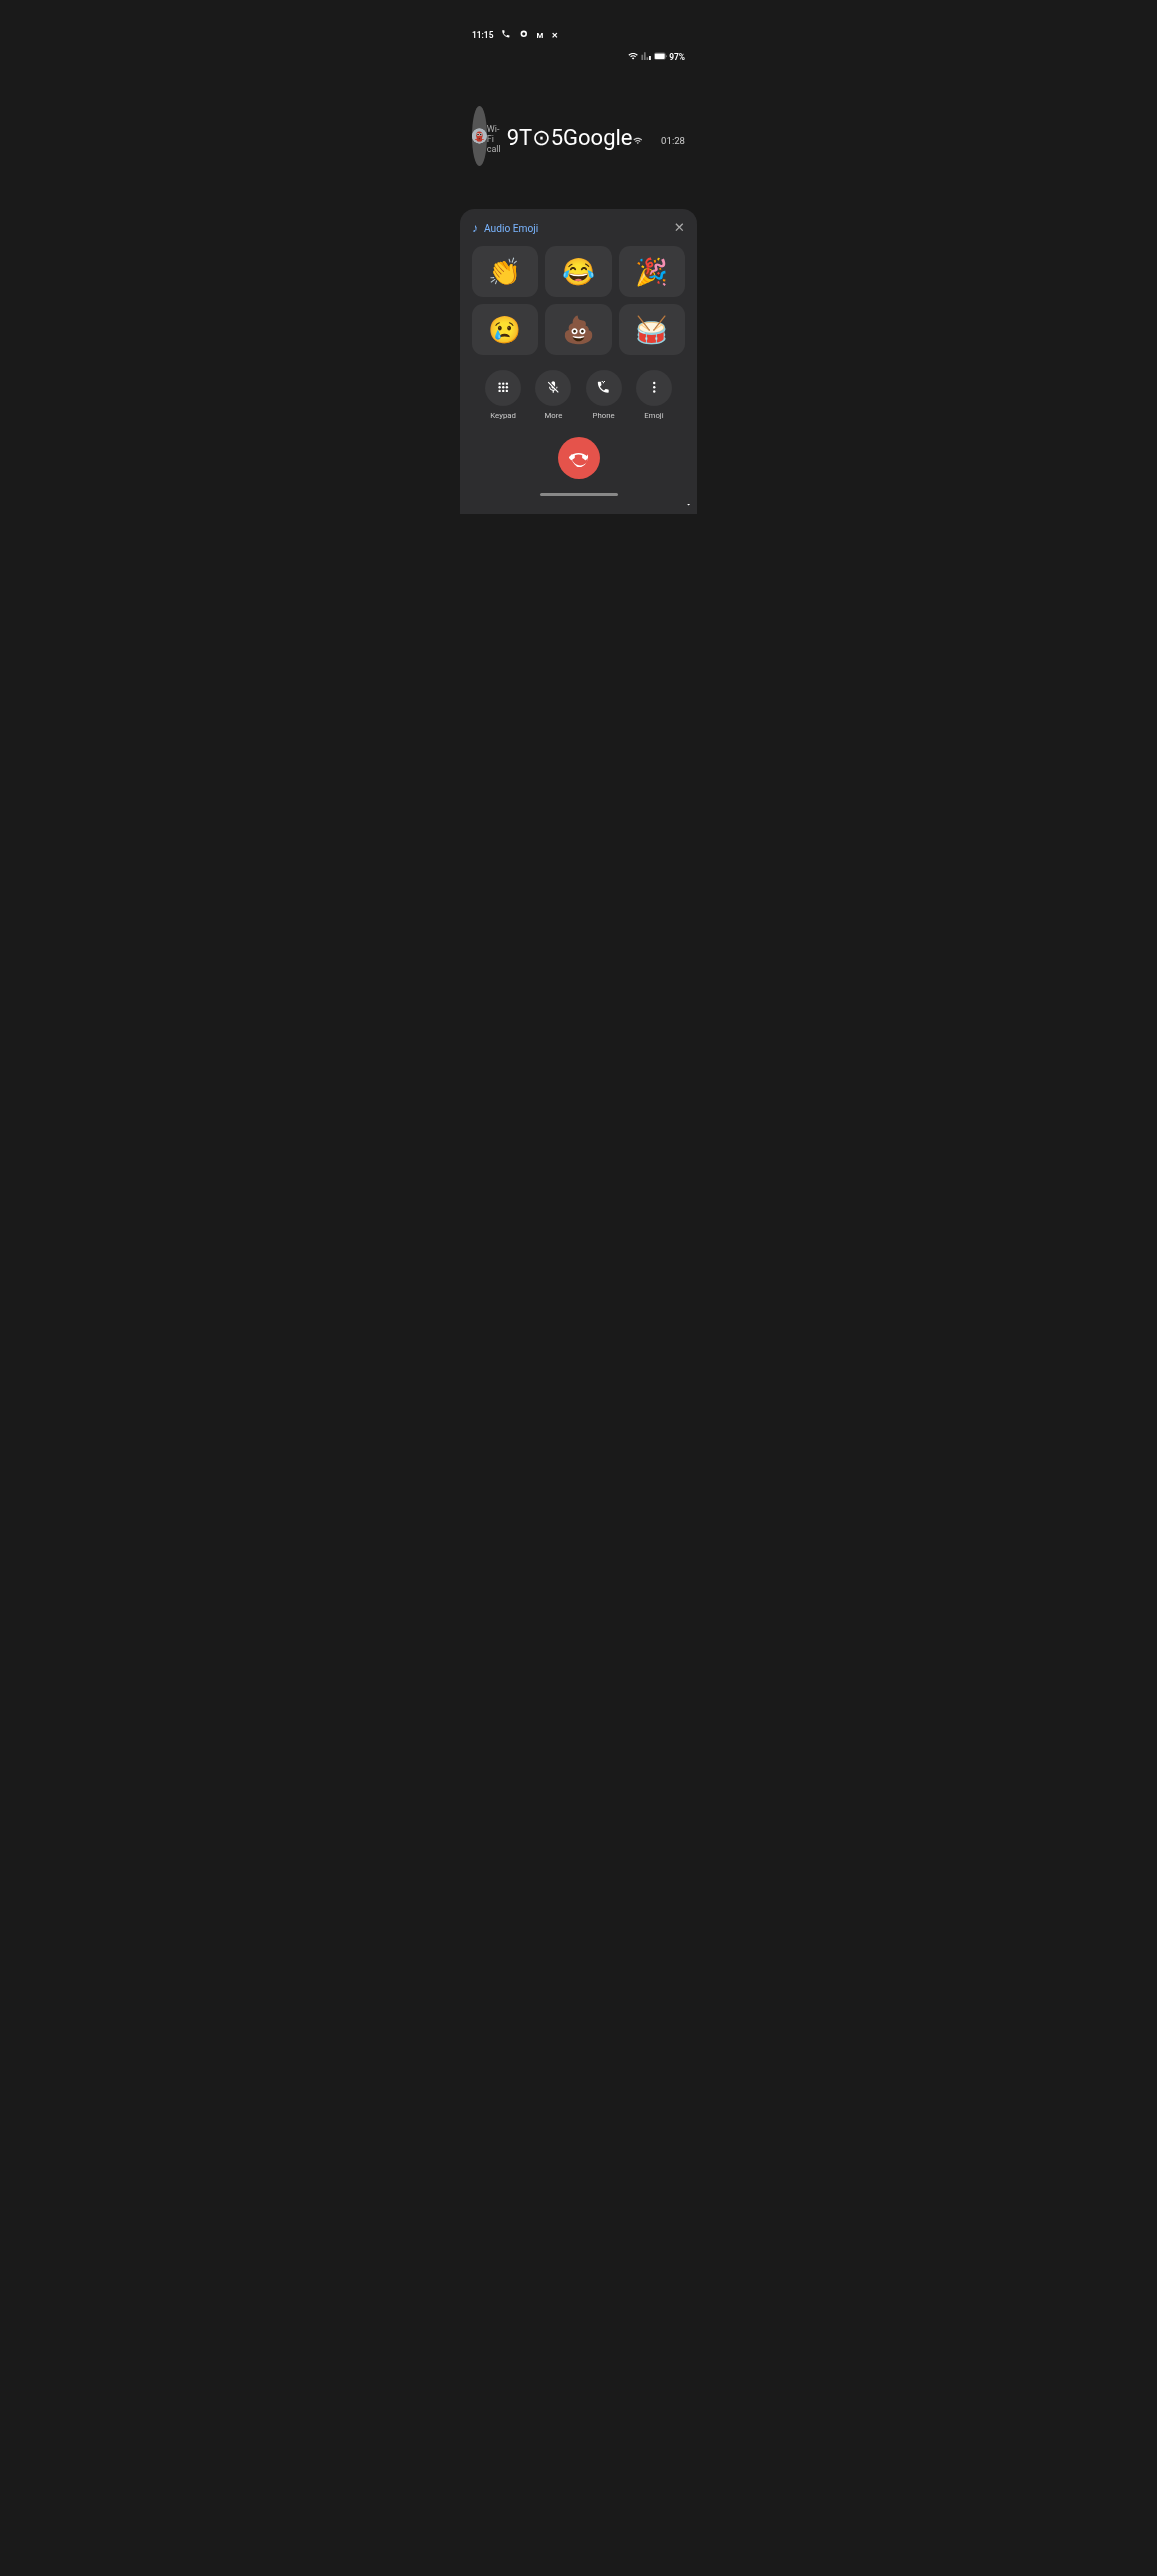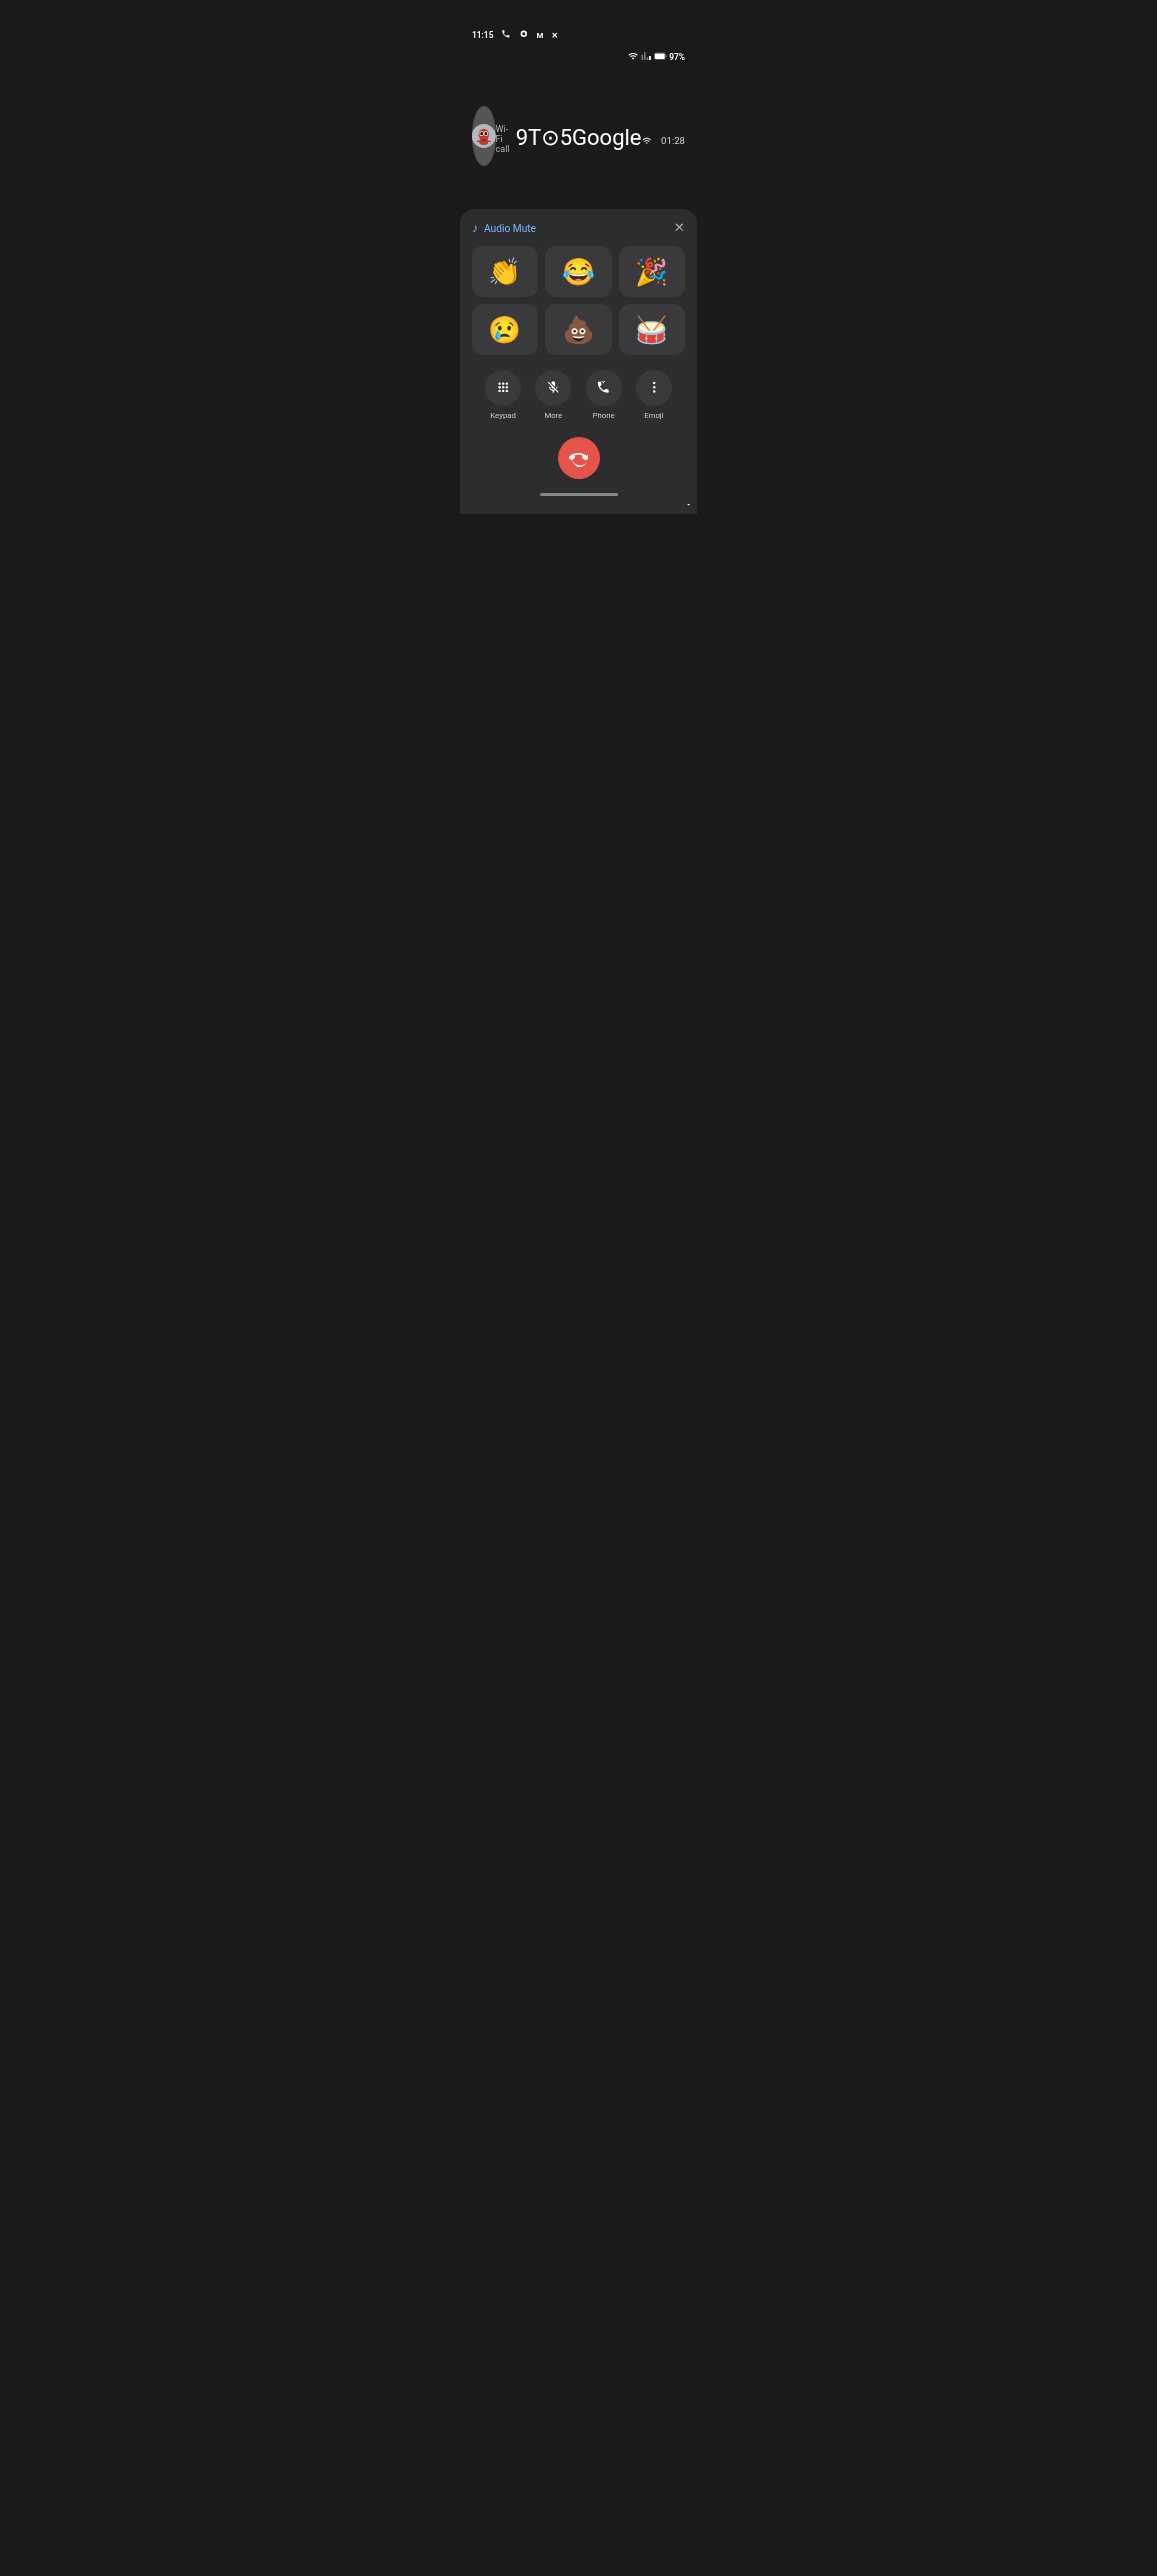--- a/index.html
+++ b/index.html
@@ -82,21 +82,21 @@
       font-size: 22px;
       font-weight: 400;
       margin-bottom: 6px;
       text-align: center;
       margin-left: 6px;
     }
 
     .call-duration {
       display: flex;
       align-items: center;
-      gap: 10px;
+      gap: 19px;
       color: #d0d0d0;
       font-size: 9.6px;
     }
 
     
     .bottom-sheet {
       background: #2d2d2f;
       border-radius: 14.5px 14.5px 0 0;
       padding: 12px;
       margin-top: auto;
@@ -305,21 +305,21 @@
         </svg>
       <span>01:28</span>
     </div>
   </div>
 
   <div class="bottom-sheet">
 
     <div class="audio-emoji-header">
       <div class="audio-emoji-title">
         <span style="font-size:12px; color:#7ab5ff;">♪</span>
-        <span>Audio Mute</span>
+        <span>Audio Emoji</span>
       </div>
       <button class="close-btn">
         <span>✕</span>
       </button>
     </div>
 
     <div class="emoji-grid">
       <button class="emoji-btn">
         <span>👏</span>
       </button>

